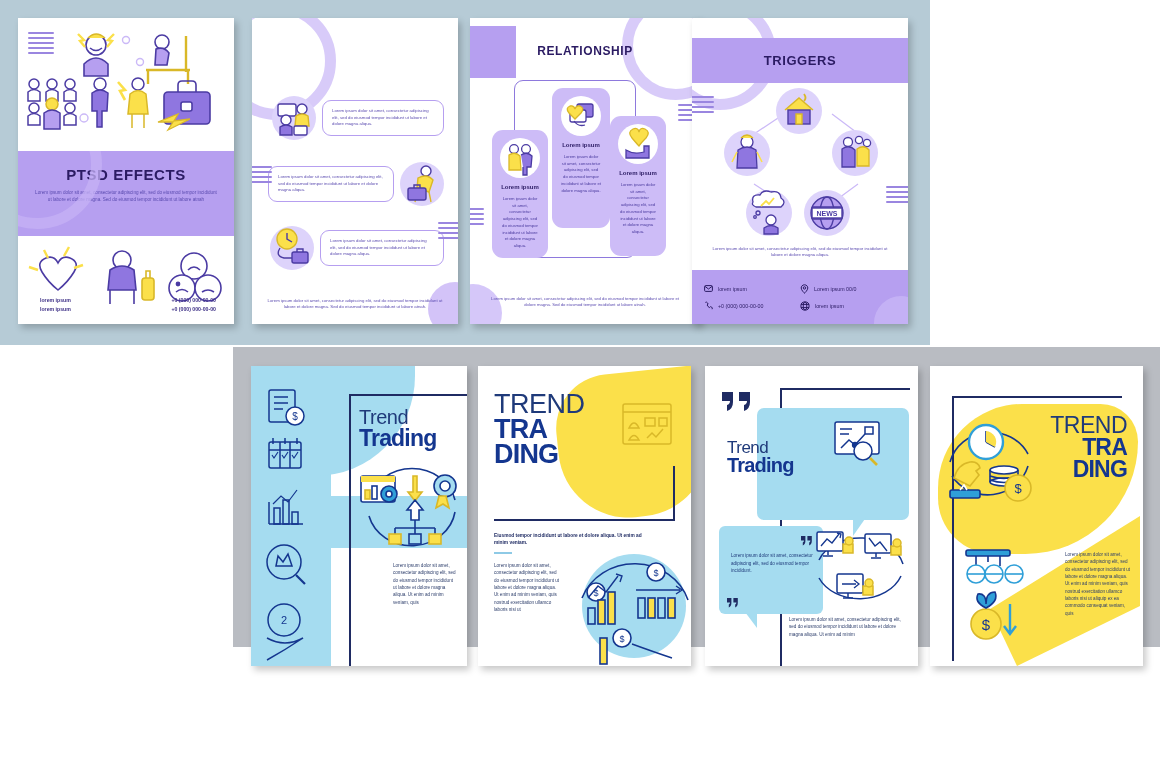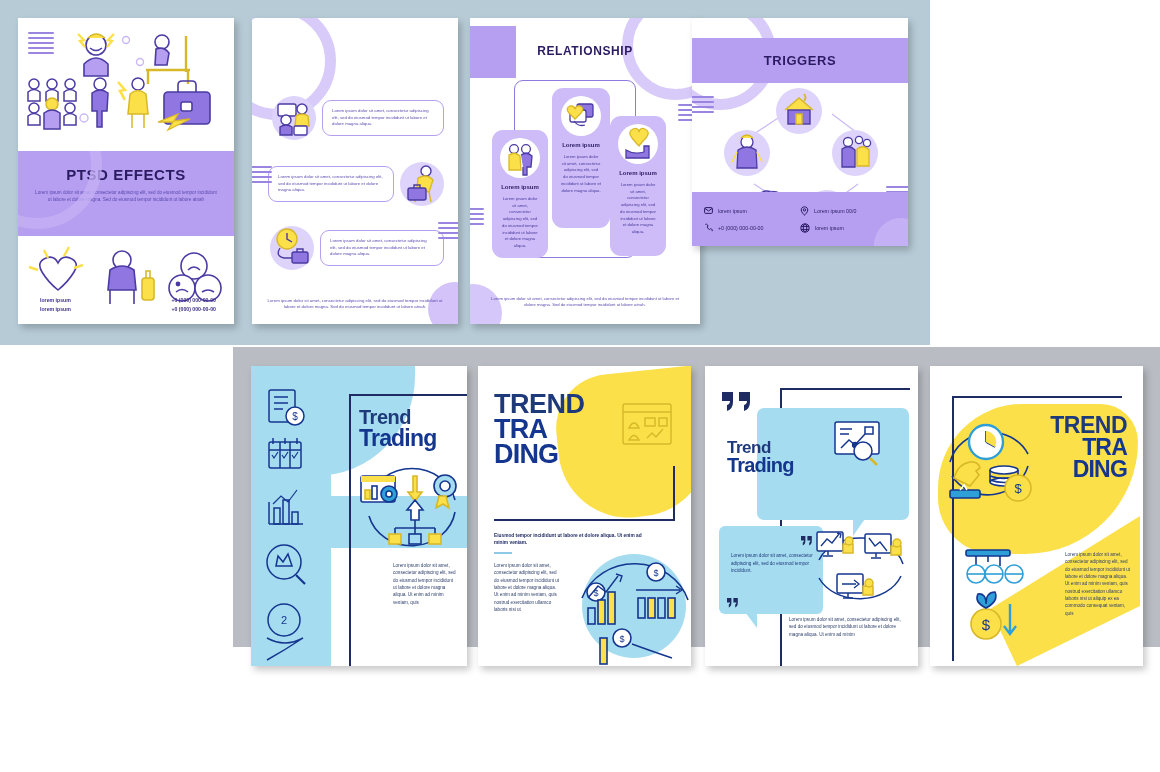--- a/index.html
+++ b/index.html
@@ -43,30 +43,30 @@
   
   #rel{left:470px;top:18px;width:210px;height:306px;padding-left:20px;}
   #rel .p-title{font-size:12px;}
   .rcard{position:absolute;background:#cdbcf7;border-radius:11px;}
   .rcard .cap{position:absolute;left:0;right:0;text-align:center;font-size:6px;color:#2b1b63;font-weight:bold;}
   .rcard .txt{position:absolute;left:9px;right:9px;font-size:4.2px;color:#4a3a9e;line-height:1.6;text-align:center;}
   .rcirc{position:absolute;border-radius:50%;background:#fff;}
   .rconn{position:absolute;border:1.3px solid #8e79dd;border-radius:9px;}
 
   
-  #trig{left:692px;top:18px;width:216px;height:228px;}
+  #trig{left:692px;top:18px;width:216px;height:306px;}
   #trig .p-hdr{top:20px;height:45px;}
   #trig .p-title{font-size:13px;line-height:45px;}
   .tfoot{position:absolute;left:0;right:0;bottom:0;height:54px;background:#b69ff0;}
   .tfoot .grid{position:absolute;inset:10px 12px;display:grid;grid-template-columns:1fr 1fr;grid-template-rows:1fr 1fr;font-size:5.3px;color:#2b1b63;}
   .tfoot .cell{display:flex;align-items:center;gap:5px;}
   .tnode{position:absolute;width:46px;height:46px;border-radius:50%;background:#ddd3fb;}
 
   
-  .t-h1{color:#1f3a7a;font-weight:bold;letter-spacing:-.5px;}
+  .t-h1{color:#1f3a7a;font-weight:normal;letter-spacing:-.5px;}
   .t-h2{color:#14368f;font-weight:bold;letter-spacing:-.8px;}
   .t-txt{color:#2d3e6b;line-height:1.6;}
 
   
   #tt1{left:251px;top:366px;width:216px;height:300px;}
   #tt1 .lblob{position:absolute;left:0;top:0;width:80px;height:300px;background:#a5dcf0;}
   #tt1 .curve{position:absolute;left:44px;top:0;width:120px;height:110px;background:#a5dcf0;border-bottom-right-radius:100px;}
   #tt1 .band2{position:absolute;left:0;top:130px;width:216px;height:52px;background:#a5dcf0;}
   #tt1 .framev{position:absolute;left:98px;top:28px;width:1.6px;height:272px;background:#1f2b63;}
   #tt1 .frameh{position:absolute;left:98px;top:28px;width:118px;height:1.6px;background:#1f2b63;}

